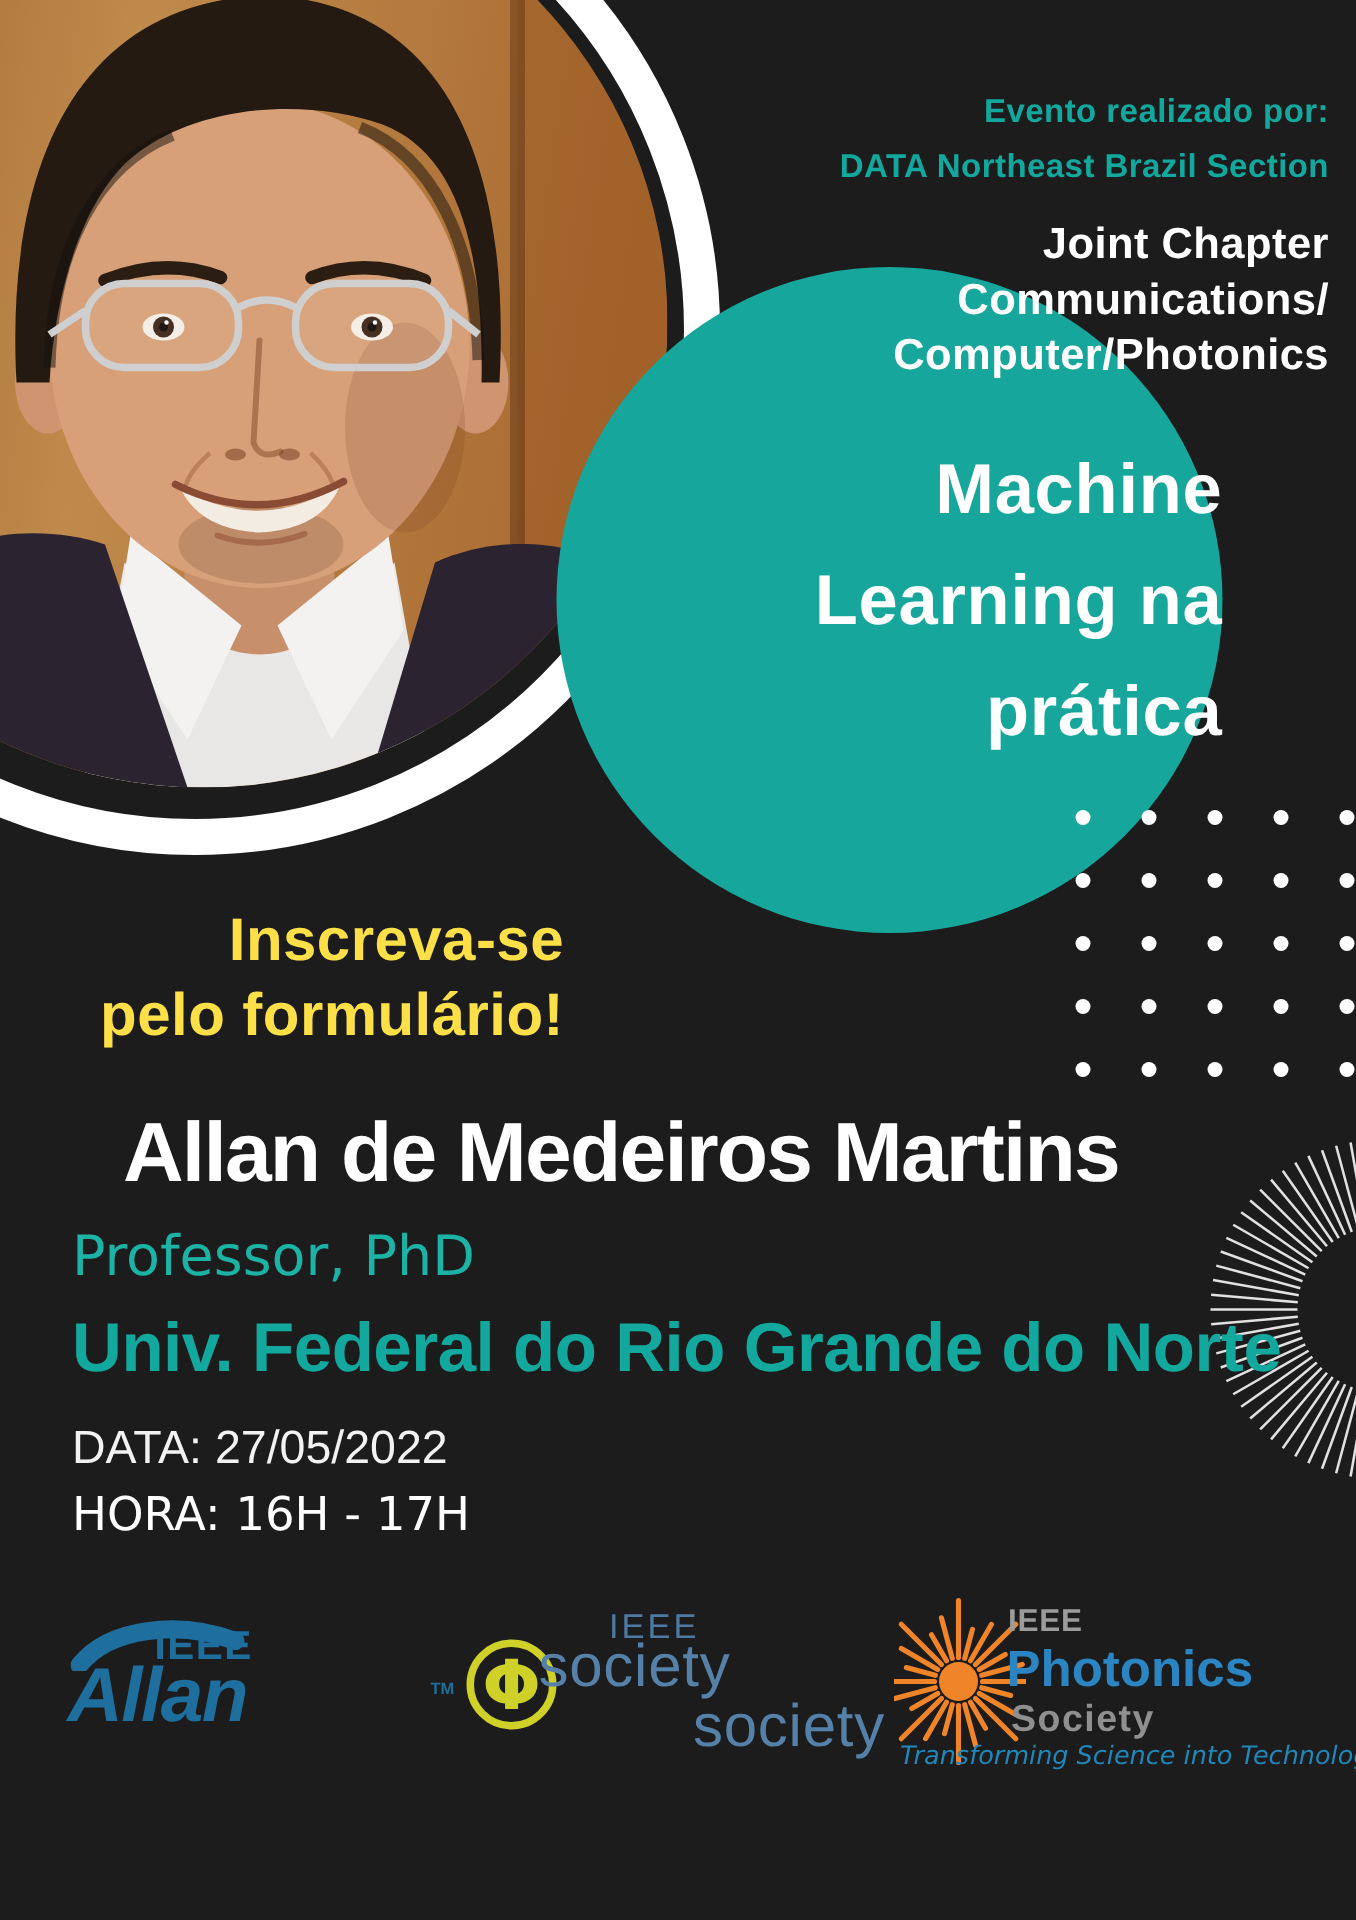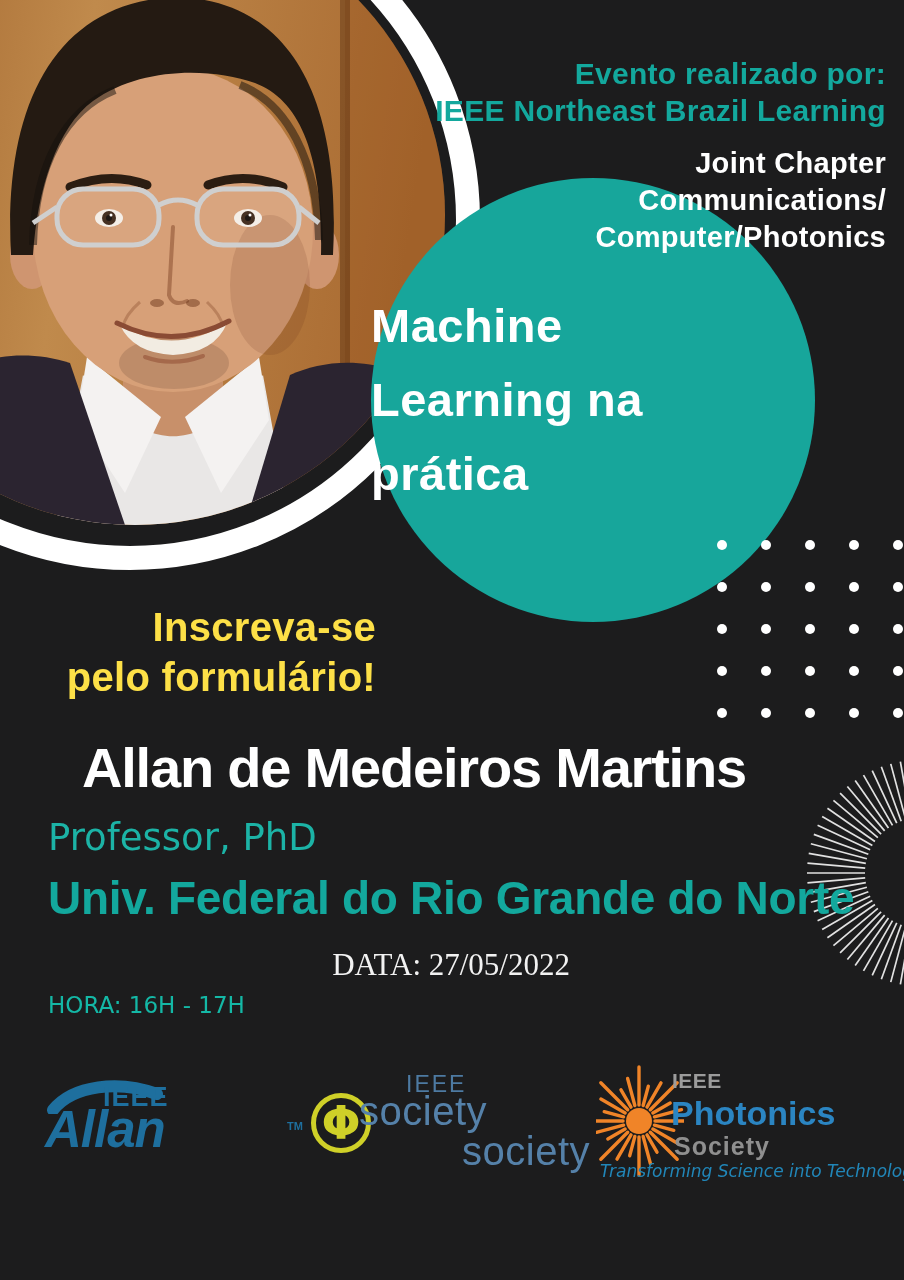--- a/index.html
+++ b/index.html
@@ -15,44 +15,44 @@
   }
   .photo{
     position:absolute;left:-175px;top:-95px;width:620px;height:620px;
     border-radius:50%;overflow:hidden;z-index:1;
   }
   .photo svg{display:block;width:620px;height:620px;}
   
   .title-circle{
     position:absolute;left:371px;top:178px;width:444px;height:444px;
     border-radius:50%;background:var(--c-teal,#17a69b);z-index:2;
-    display:flex;flex-direction:column;align-items:flex-start;justify-content:center;
+    display:flex;flex-direction:column;align-items:flex-end;justify-content:center;
     text-align:center;
   }
   .title-line{
     color:#fff;font-size:47px;font-weight:700;line-height:74px;letter-spacing:.5px;
   }
   
   .org-block{position:absolute;top:55px;right:18px;text-align:right;z-index:4;}
   .org-label,.org-name{
-    color:var(--c-teal_text,#13a89d);font-size:30px;font-weight:700;line-height:37px;letter-spacing:.3px;
+    color:var(--c-teal_text,#13a89d);font-size:22px;font-weight:700;line-height:37px;letter-spacing:.3px;
   }
   .chapter-block{margin-top:16px;}
   .chapter-line{color:#fff;font-size:29px;font-weight:700;line-height:37px;letter-spacing:.3px;}
   
   .cta-block{position:absolute;left:36px;top:602px;width:340px;text-align:right;z-index:4;}
   .cta-line{color:#fde047;font-size:40px;font-weight:700;line-height:50px;letter-spacing:.3px;}
   
   .speaker-block{position:absolute;left:48px;top:736px;z-index:4;}
   .speaker-name{color:#fff;font-size:56px;font-weight:700;letter-spacing:-1.2px;line-height:64px;white-space:nowrap;margin-left:34px;}
   .speaker-role{margin-top:16px;color:var(--c-teal_bright,#1cb3a6);font-size:37px;font-weight:400;
     font-family:"DejaVu Sans",sans-serif;}
   .speaker-affiliation{margin-top:12px;color:var(--c-teal_text,#13a89d);font-size:46px;font-weight:700;letter-spacing:-.3px;white-space:nowrap;}
-  .event-date{margin-top:22px;color:#f2f2f2;font-size:31px;font-family:Liberation Serif, serif;text-align:center;}
-  .event-time{margin-top:9px;color:#14b8a6;font-size:23px;font-family:"DejaVu Sans",sans-serif;}
+  .event-date{margin-top:22px;color:#f2f2f2;font-size:31px;font-family:Liberation Sans, sans-serif;}
+  .event-time{margin-top:9px;color:#ffffff;font-size:31px;font-family:"DejaVu Sans",sans-serif;}
   
   .decor{position:absolute;left:0;top:0;z-index:3;pointer-events:none;}
   
   .logos{position:absolute;left:0;top:0;width:904px;height:1280px;z-index:4;pointer-events:none;}
   .logo-comsoc{position:absolute;left:45px;top:1082px;width:260px;height:90px;color:var(--c-comsoc_blue,#1e6f9e);}
   .comsoc-ieee{position:absolute;left:58px;top:0px;font-size:27px;font-weight:700;letter-spacing:1px;}
   .comsoc-name{position:absolute;left:0px;top:18px;font-size:51px;font-weight:700;font-style:italic;letter-spacing:-1px;}
   .comsoc-tm{position:absolute;left:242px;top:38px;font-size:11px;font-weight:700;}
   .comsoc-swoosh{position:absolute;left:2px;top:-2px;}
   .logo-computer{position:absolute;left:310px;top:1063px;width:300px;height:110px;color:var(--c-cs_blue,#5581a9);}
@@ -142,21 +142,21 @@
   </div>
 
   <div class="title-circle">
     <div class="title-line">Machine</div>
     <div class="title-line">Learning na</div>
     <div class="title-line">prática</div>
   </div>
 
   <div class="org-block">
     <div class="org-label">Evento realizado por:</div>
-    <div class="org-name">IEEE Northeast Brazil Learning</div>
+    <div class="org-name">DATA Northeast Brazil Section</div>
     <div class="chapter-block">
       <div class="chapter-line">Joint Chapter</div>
       <div class="chapter-line">Communications/</div>
       <div class="chapter-line">Computer/Photonics</div>
     </div>
   </div>
 
   <div class="cta-block">
     <div class="cta-line">Inscreva-se</div>
     <div class="cta-line">pelo formulário!</div>

